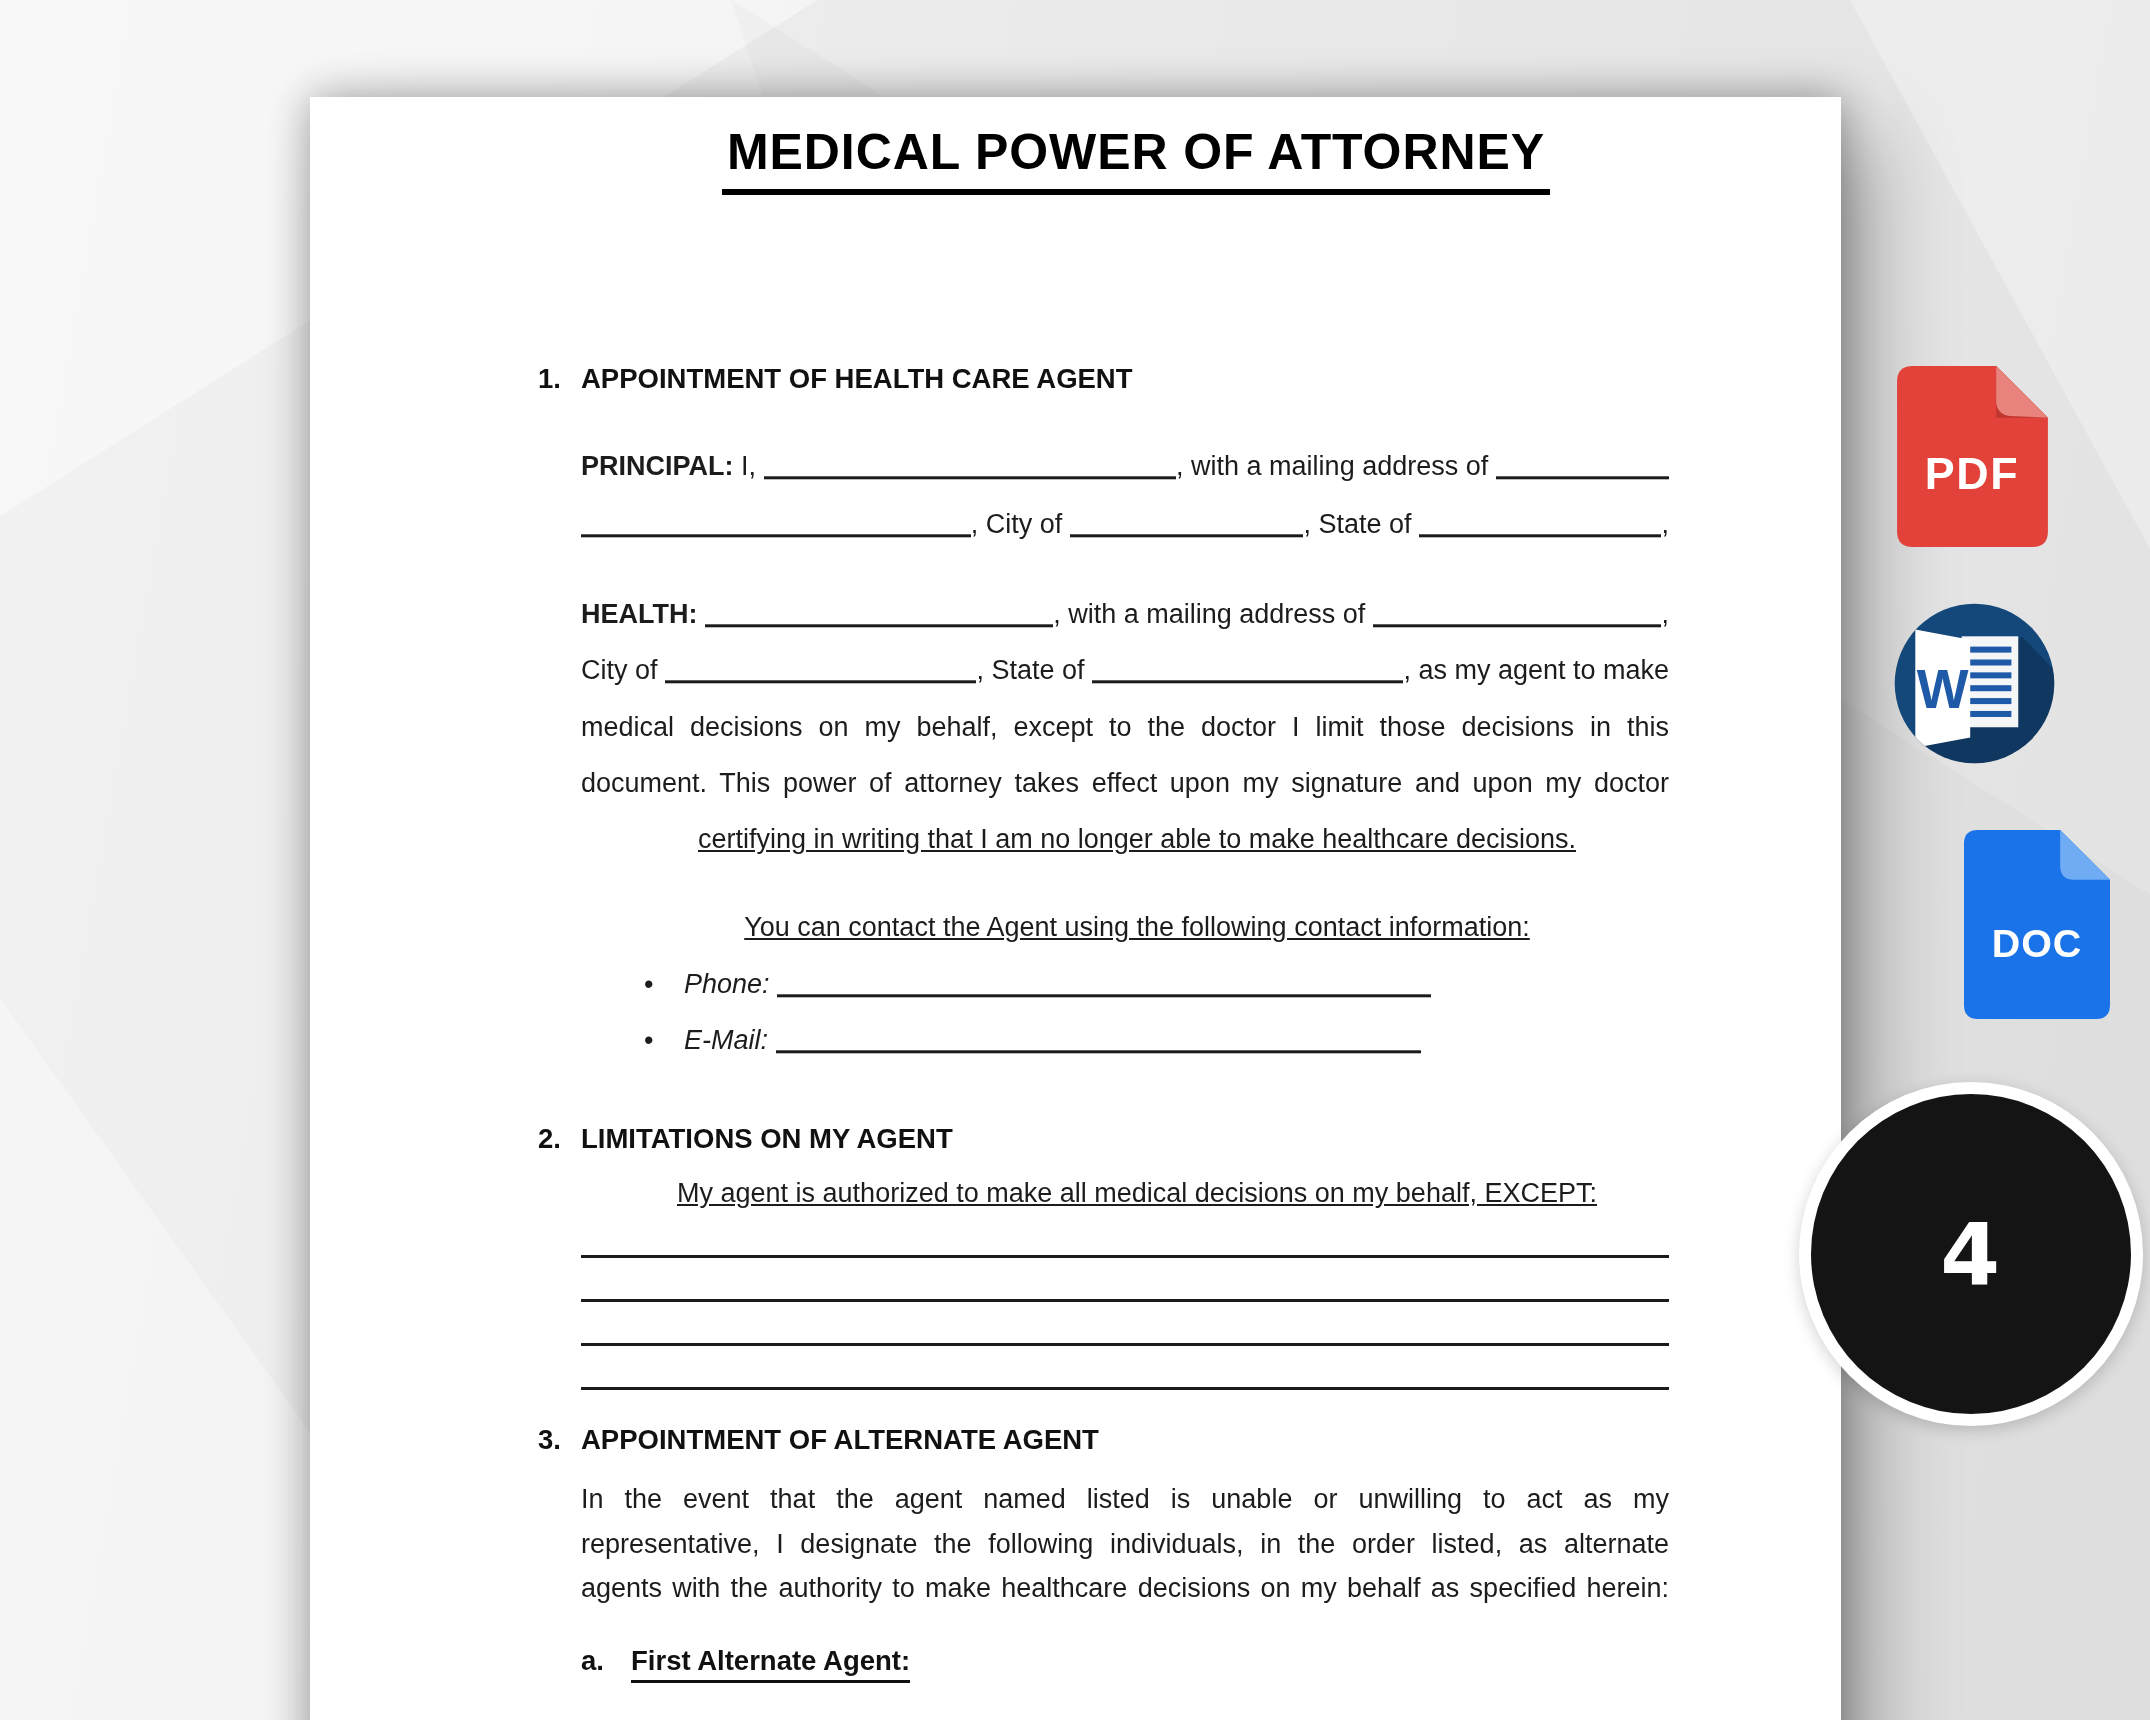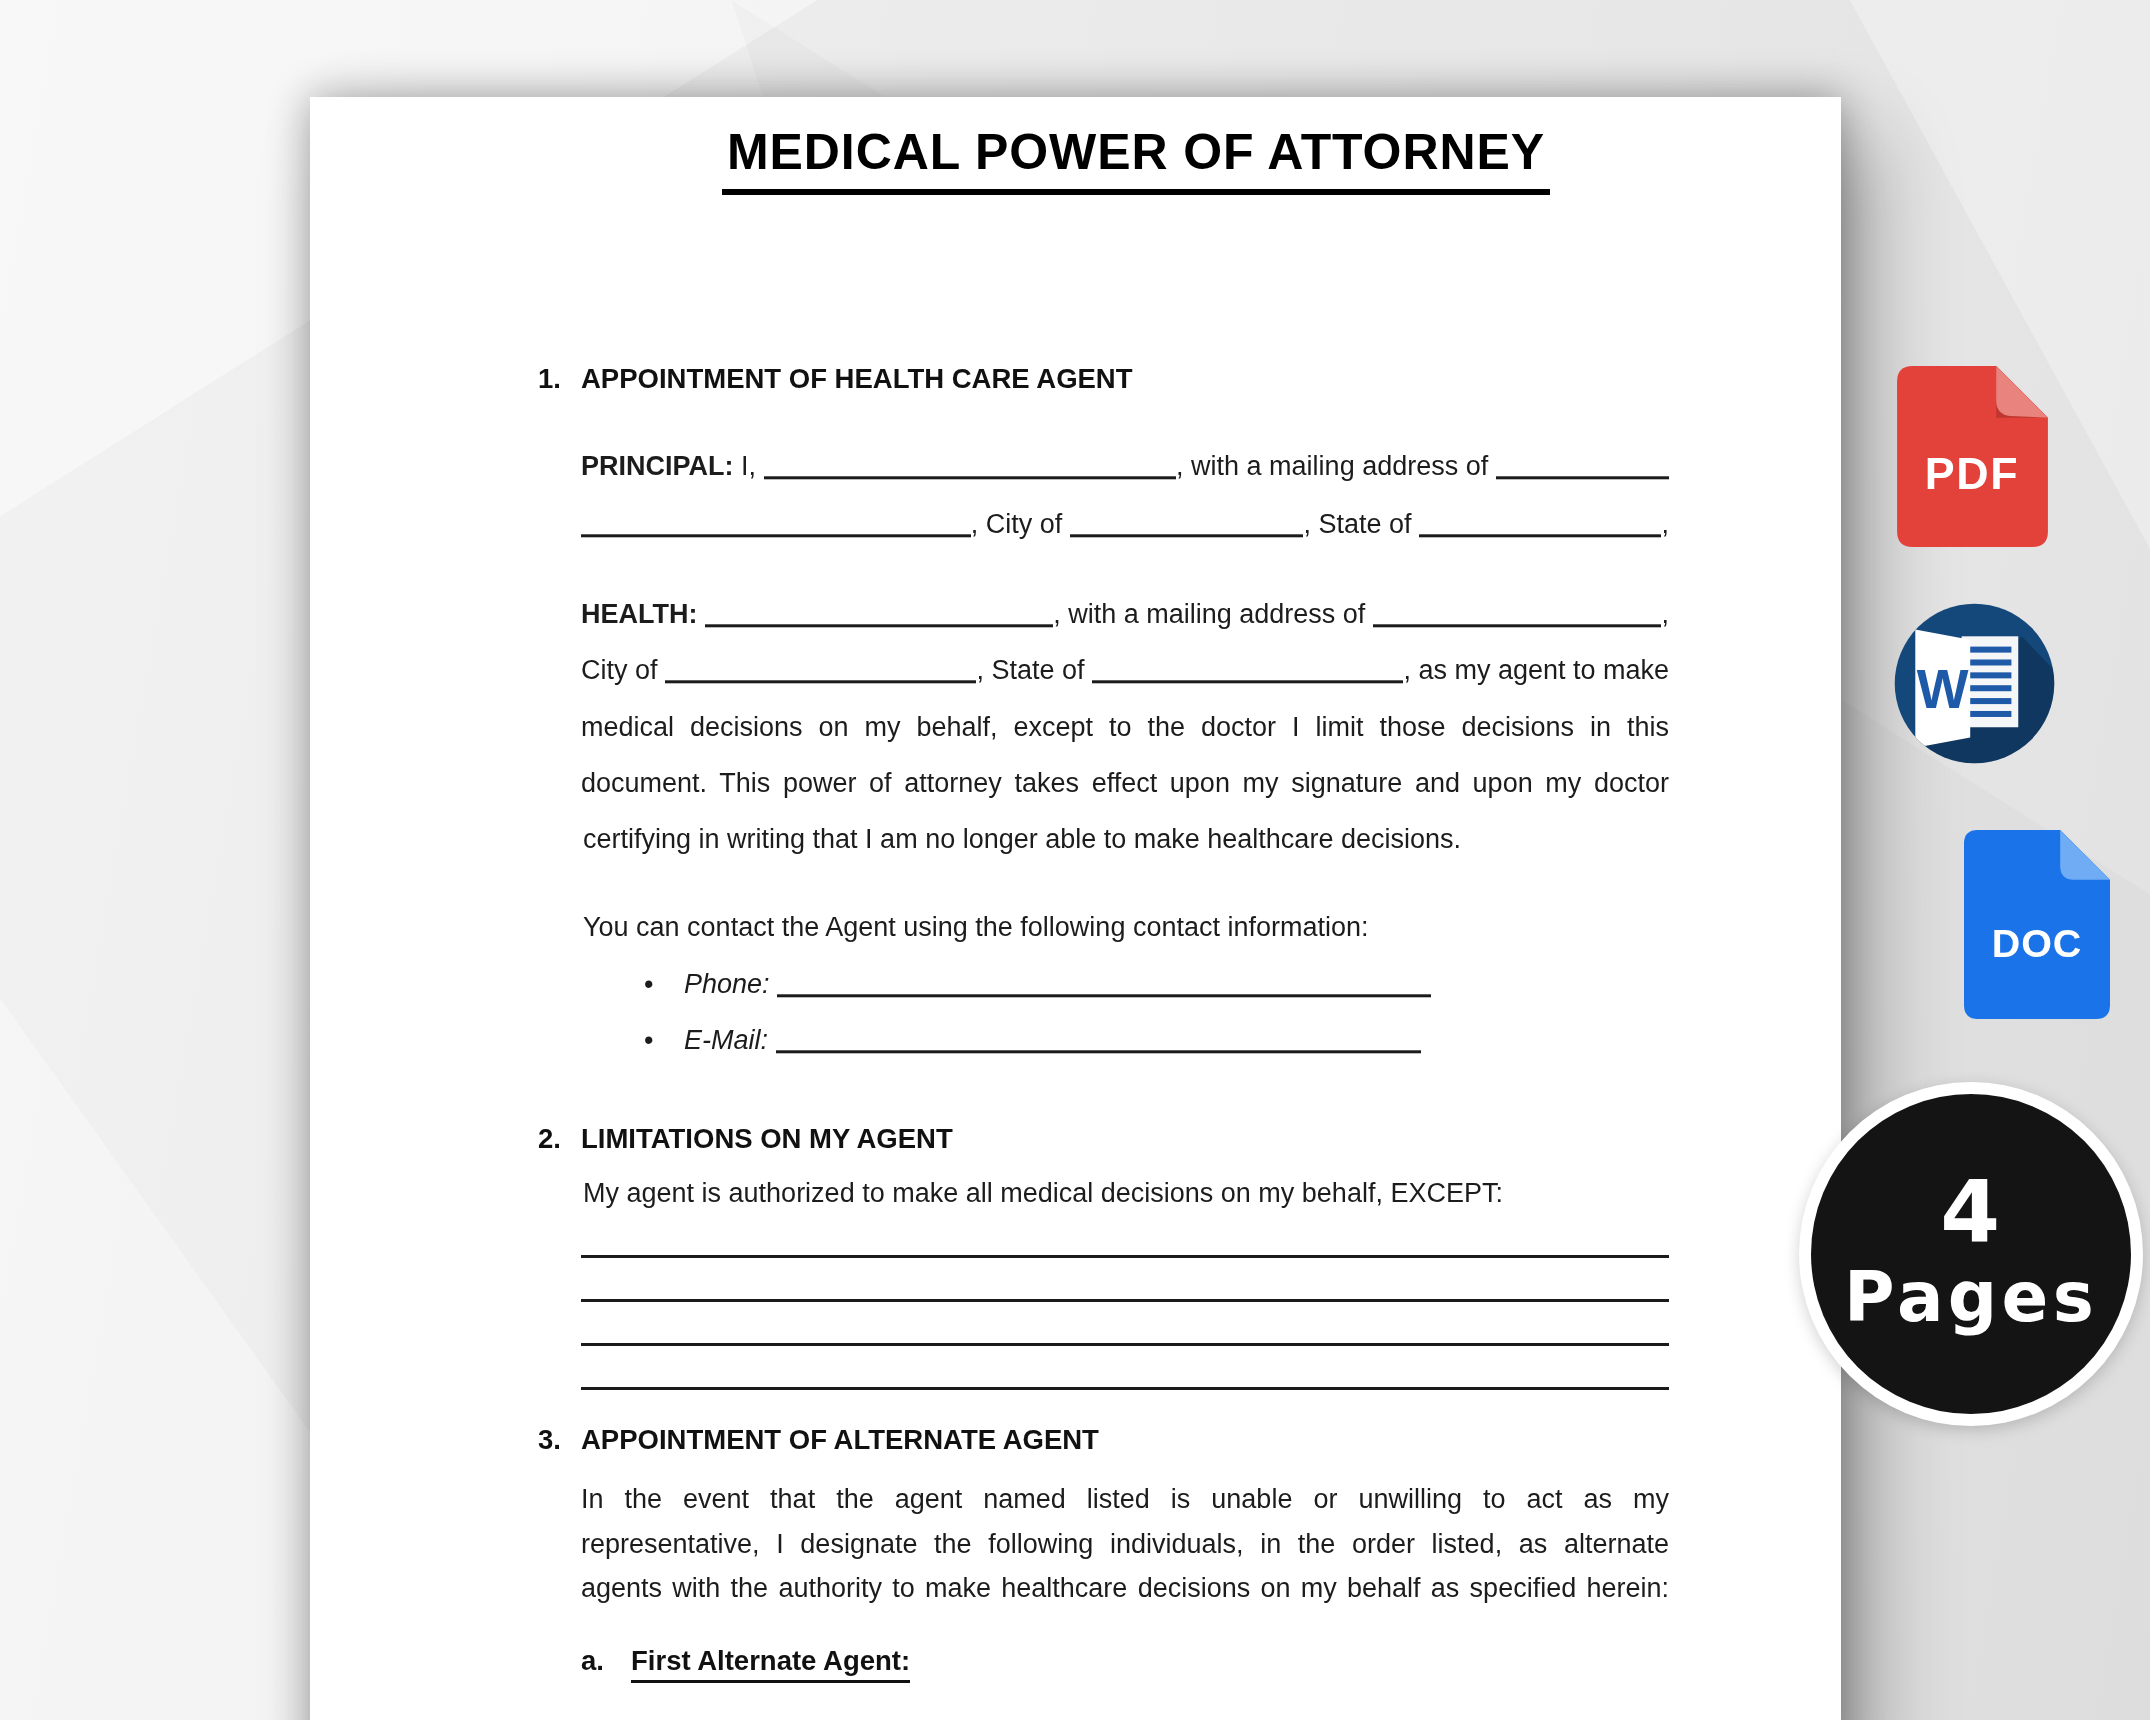--- a/index.html
+++ b/index.html
@@ -36,21 +36,21 @@
   #s3h{top:1327px}
 
   .fline{position:absolute;left:0;width:1088px;display:flex;align-items:baseline;height:56px;}
   .fline .t{white-space:pre;flex-shrink:0;}
   .fline .b{white-space:pre;flex-shrink:0;font-weight:bold;}
   .blank{flex-grow:var(--g);flex-basis:0;height:0;border-bottom:3.4px solid #1b1b1b;transform:translateY(4.3px);}
   #p1{top:354px} #p2{top:412px}
   #a1{top:502px} #a2{top:558px}
 
   .jline{position:absolute;left:0;width:1088px;text-align:justify;text-align-last:justify;}
-  .lline{position:absolute;left:2px;width:1088px;text-align:left;}
+  .lline{position:absolute;left:12px;width:1088px;text-align:center;text-decoration:underline;}
   #a3{top:615px} #a4{top:671px} #a5{top:727px}
   #contact{top:815px}
 
   .bullet-line{position:absolute;left:0;width:1088px;display:flex;align-items:baseline;padding-left:63px;box-sizing:border-box;}
   .bullet{width:40px;flex-shrink:0;}
   .blabel{white-space:pre;flex-shrink:0;font-style:italic;}
   .blank-fixed{height:0;border-bottom:3.4px solid #1b1b1b;transform:translateY(4.3px);}
   #phone{top:872px} #email{top:928px}
   #phone .blank-fixed{width:654px} #email .blank-fixed{width:645px}
 
@@ -210,16 +210,15 @@
   <svg width="146" height="189" viewBox="0 0 170 220">
     <path d="M16,0 H112 L170,58 V204 Q170,220 154,220 H16 Q0,220 0,204 V16 Q0,0 16,0 Z" fill="#1A73E8"></path>
     <path d="M112,0 L170,58 L128,58 Q112,58 112,42 Z" fill="#6FACF3"></path>
     <text x="85" y="148" text-anchor="middle" font-family="Liberation Sans, sans-serif" font-size="46" font-weight="bold" fill="#FFFFFF" letter-spacing="1">DOC</text>
   </svg>
 </div>
 
 <div class="badge">
   <div class="badge-inner">
     <div class="badge-number">4</div>
-    <div class="badge-label">Pages</div>
   </div>
 </div>
 
 
 </body></html>

